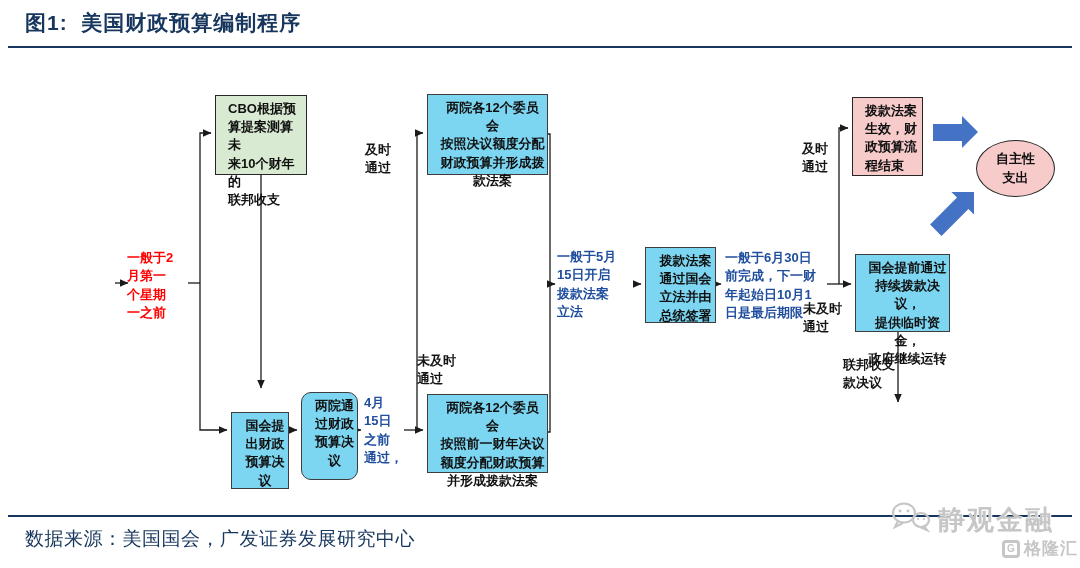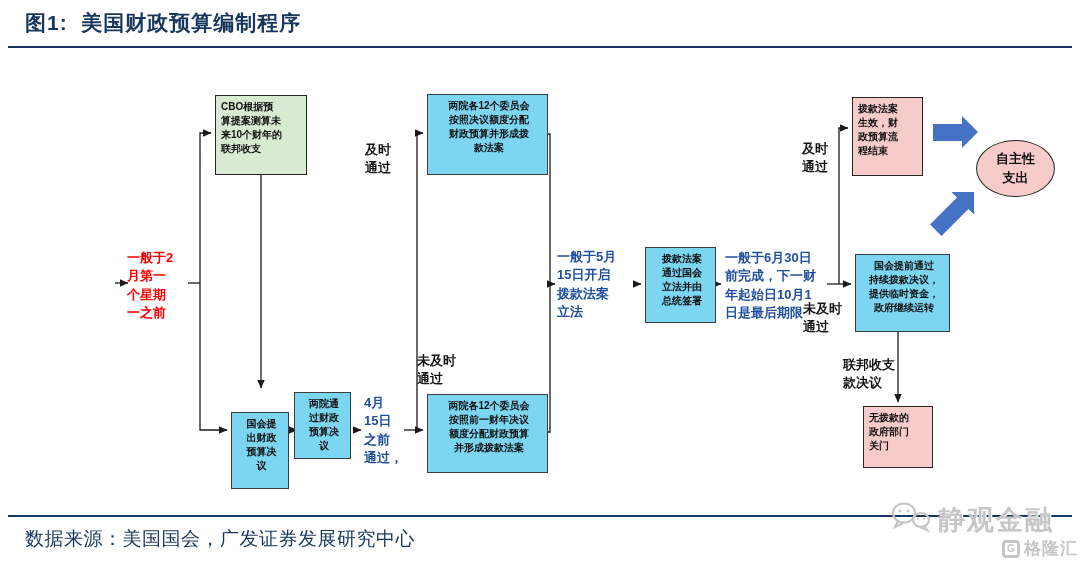--- a/index.html
+++ b/index.html
@@ -7,22 +7,22 @@
   body { font-family:"Liberation Sans","DejaVu Sans",sans-serif; }
   .frame { position:relative; width:1080px; height:568px; background:#fff; overflow:hidden; }
 
   .title { position:absolute; left:25px; top:9px; font-size:21px; font-weight:bold;
            color:var(--title,#17365d); white-space:pre-wrap; letter-spacing:1px; }
   .rule  { position:absolute; left:8px; width:1064px; background:var(--rule,#17365d); }
   .rule.top    { top:46px; height:2px; }
   .rule.bottom { top:515px; height:2px; }
 
   .box { position:absolute; border:1.4px solid #262626; color:#101010;
-         font-size:10px; font-weight:bold; line-height:1.4;
-         padding:4px 2px 2px 5px; white-space:pre-line; }
+         font-size:13px; font-weight:bold; line-height:1.4;
+         padding:4px 2px 2px 12px; white-space:pre-line; }
   .box.pink  { background:var(--box-pink,#f8cbcb); }
   .box.green { background:var(--box-green,#d9ead3); }
   .box.blue  { background:var(--box-blue,#7cd6f2); border-color:#3d3d3d;text-align:center; }
 
   .ellipse { position:absolute; background:var(--box-pink,#f8cbcb); border:1.6px solid #262626;
              border-radius:50%; display:flex; align-items:center; justify-content:center;
              font-size:13px; font-weight:bold; color:#101010; line-height:1.4;
              text-align:center; white-space:pre-line; }
 
   .note { position:absolute; font-size:13px; line-height:1.42; white-space:pre-line; }
@@ -84,21 +84,21 @@
   </svg>
 
   <div class="box green" style="left:215px; top:95px;  width:92px;  height:80px;">CBO根据预
 算提案测算未
 来10个财年的
 联邦收支</div>
   <div class="box blue" style="left:231px; top:412px; width:58px;  height:77px;">国会提
 出财政
 预算决
 议</div>
-  <div class="box blue" style="left:294px; top:392px; width:57px;  height:67px;">两院通
+  <div class="box blue" style="left:301px; top:392px; width:57px;  height:88px;border-radius:10px;">两院通
 过财政
 预算决
 议</div>
   <div class="box blue" style="left:427px; top:94px;  width:121px; height:81px;">两院各12个委员会
 按照决议额度分配
 财政预算并形成拨
 款法案</div>
   <div class="box blue" style="left:427px; top:394px; width:121px; height:79px;">两院各12个委员会
 按照前一财年决议
 额度分配财政预算
@@ -108,23 +108,20 @@
 立法并由
 总统签署</div>
   <div class="box pink" style="left:852px; top:97px;  width:71px;  height:79px;">拨款法案
 生效，财
 政预算流
 程结束</div>
   <div class="box blue" style="left:855px; top:254px; width:95px;  height:78px;">国会提前通过
 持续拨款决议，
 提供临时资金，
 政府继续运转</div>
-  <div class="box pink" style="left:863px; top:406px; width:70px;  height:62px;">无拨款的
-政府部门
-关门</div>
   <div class="ellipse" style="left:976px; top:140px; width:79px;  height:57px;">自主性
 支出</div>
 
   <div class="note red" style="left:127px; top:249px; width:56px;">一般于2
 月第一
 个星期
 一之前</div>
   <div class="note black" style="left:365px; top:141px; width:30px;">及时
 通过</div>
   <div class="note black" style="left:417px; top:352px; width:46px;">未及时

